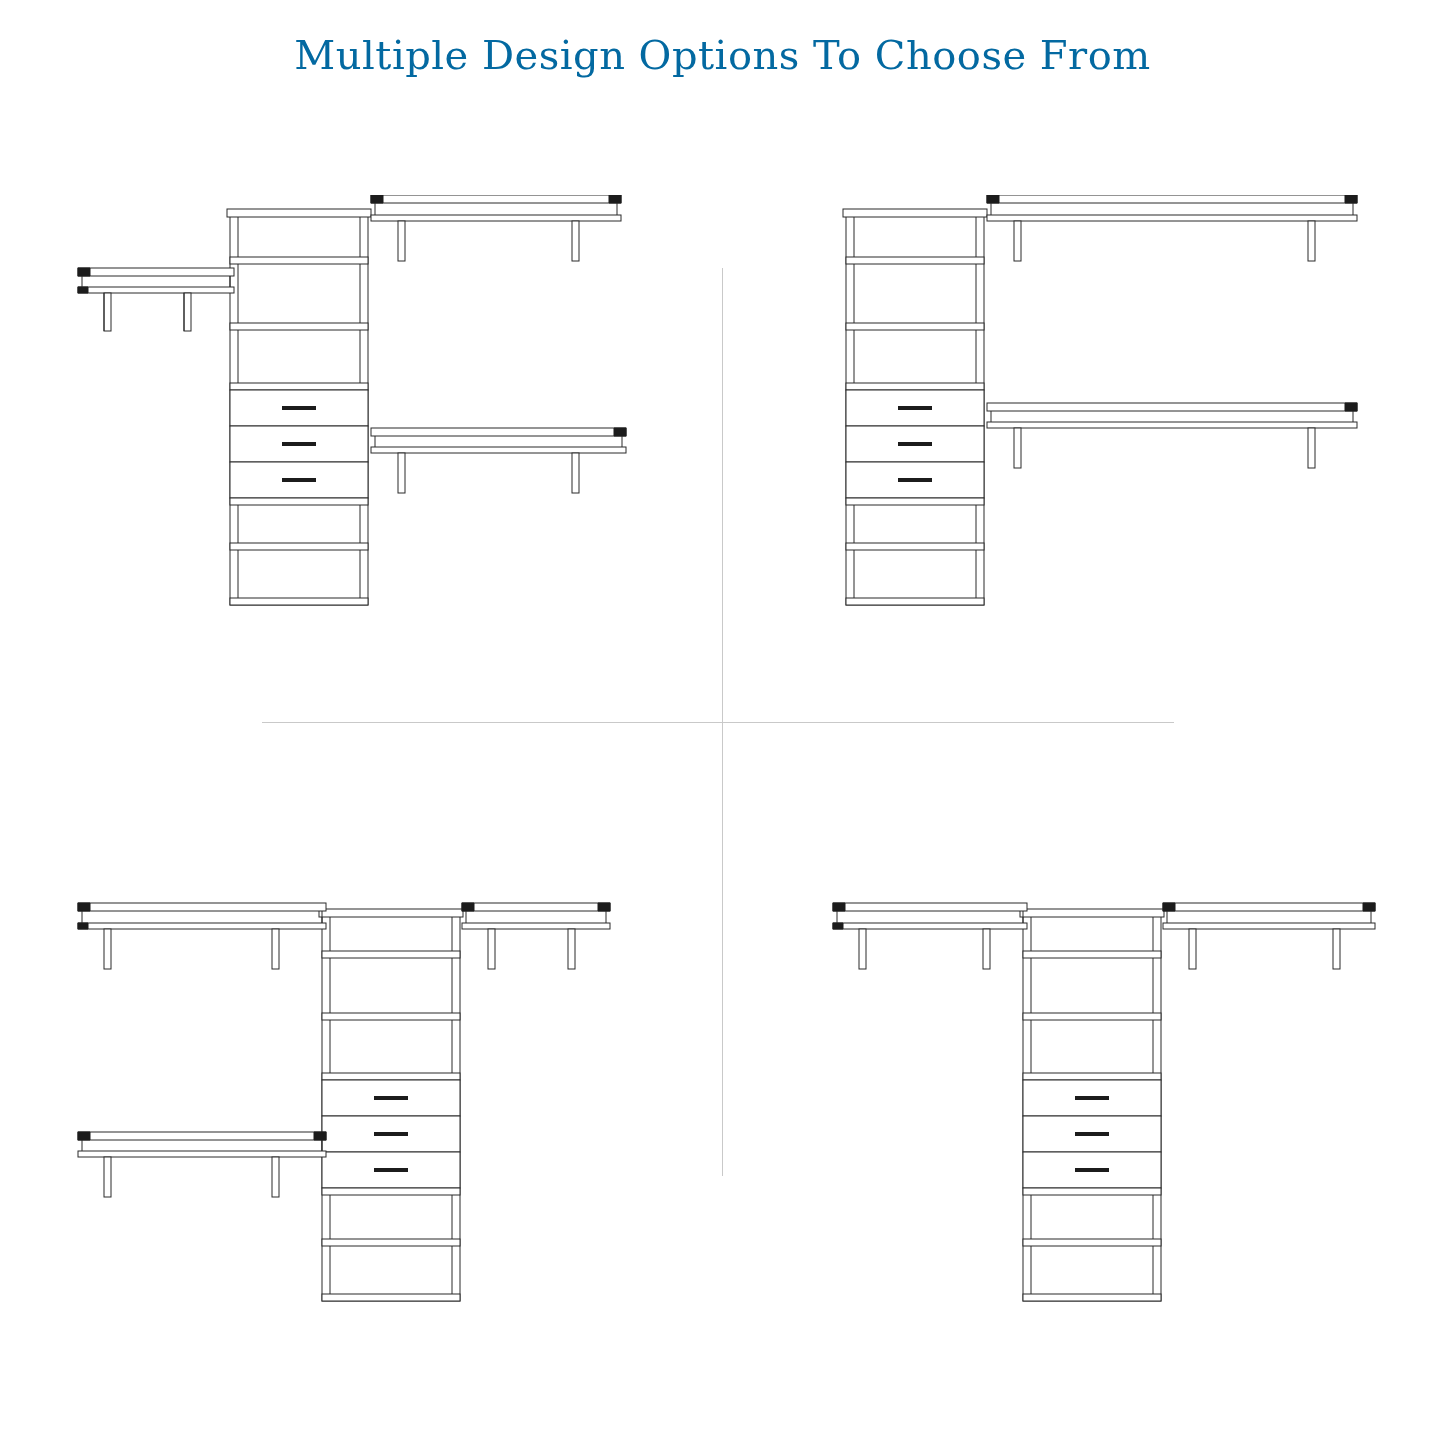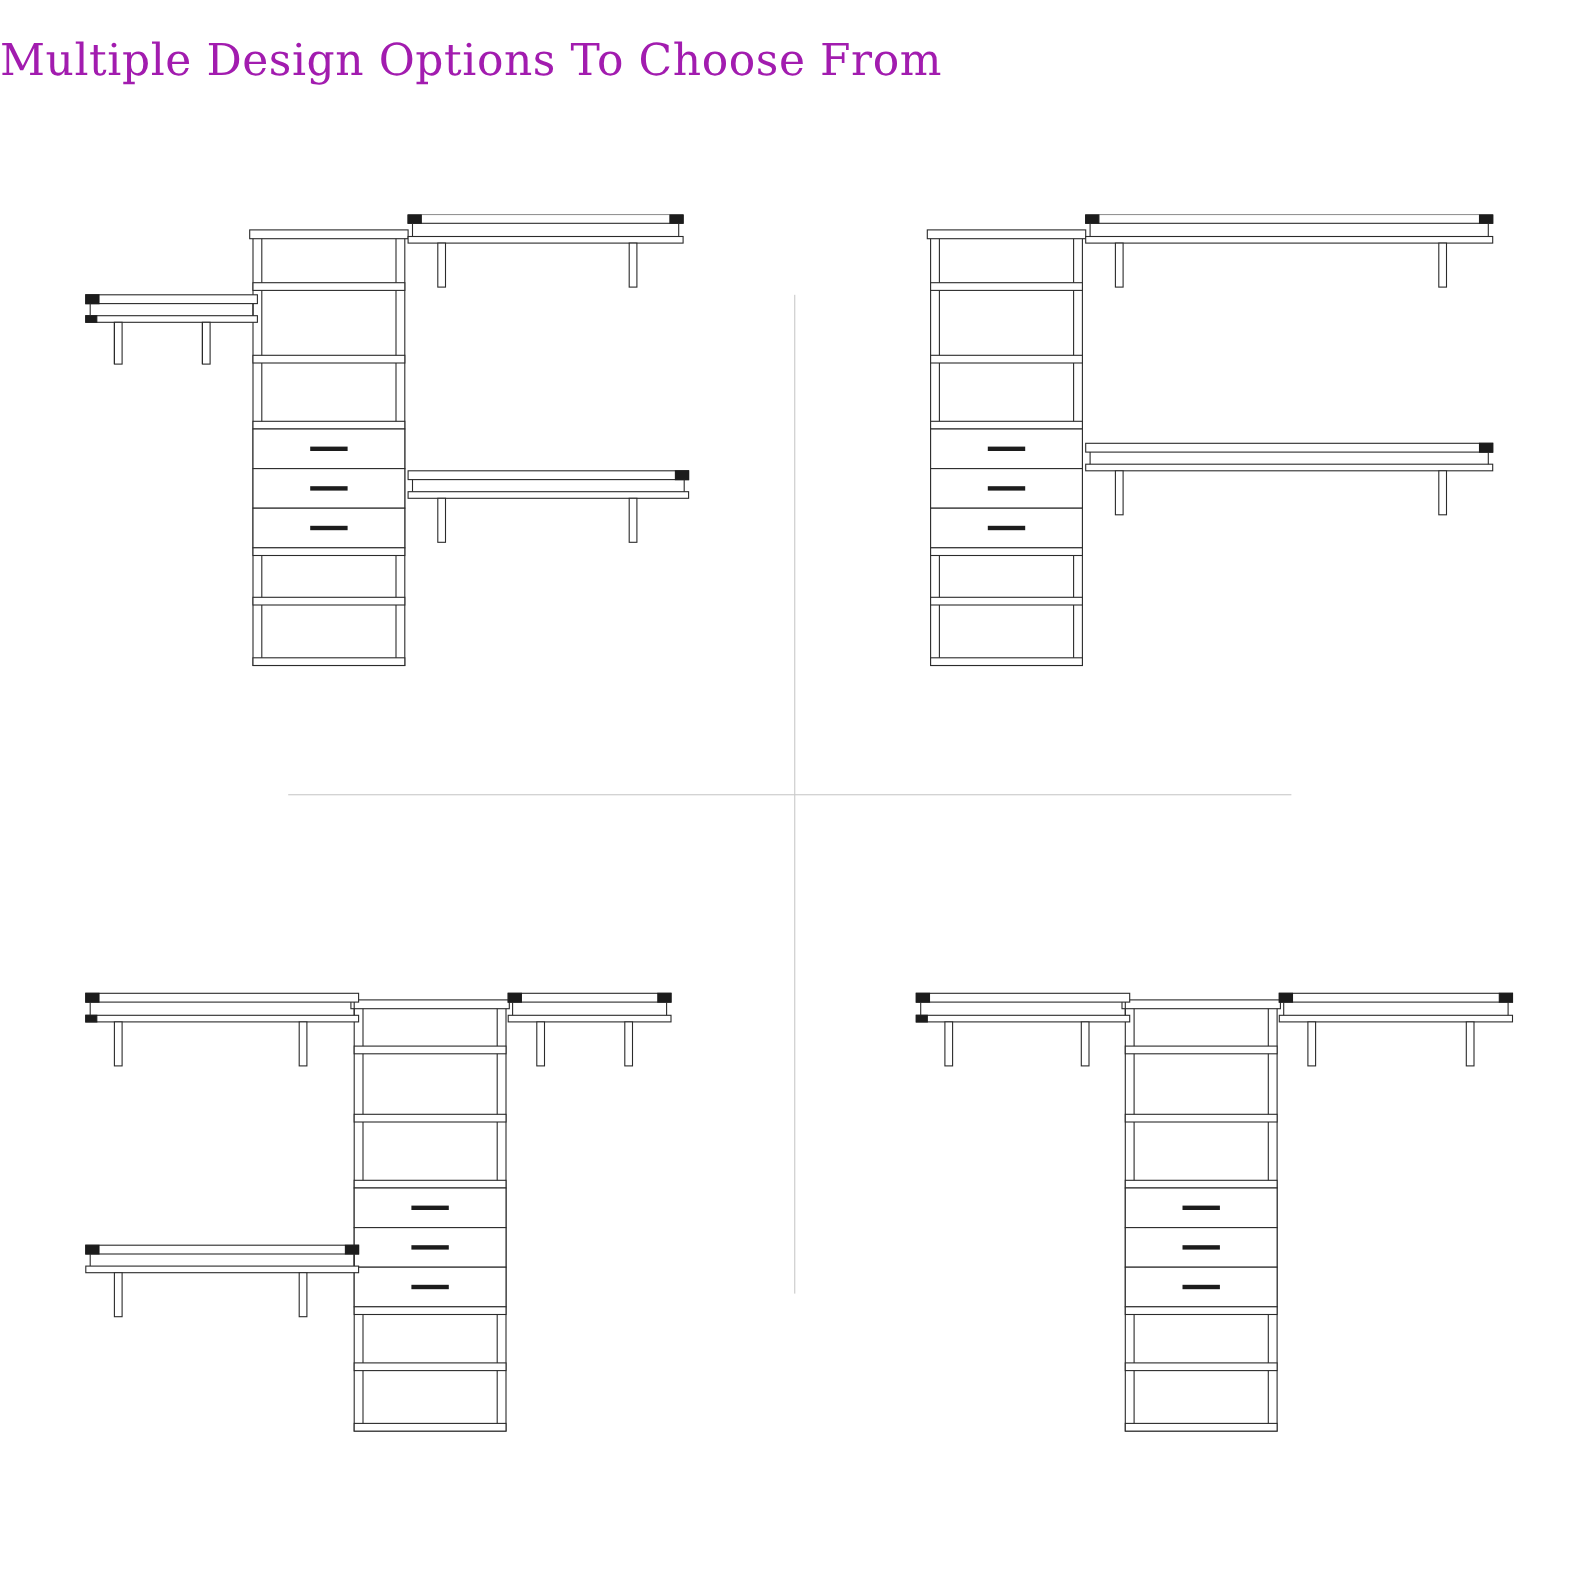--- a/index.html
+++ b/index.html
@@ -6,22 +6,23 @@
   body{
     width:1445px;height:1445px;
     background:#ffffff;
     font-family:"DejaVu Serif", serif;
     overflow:hidden;
     position:relative;
   }
   #title{
     position:absolute;
     top:32px;left:0;width:100%;
+    text-align:center;
     font-size:40px;
-    color:#a21caf;
+    color:#0369a1;
     letter-spacing:0.5px;
     font-family:"DejaVu Serif", serif;
     font-weight:400;
   }
   .divider-v{
     position:absolute;
     left:722px;top:268px;
     width:1px;height:908px;
     background:#c9c9c9;
   }

